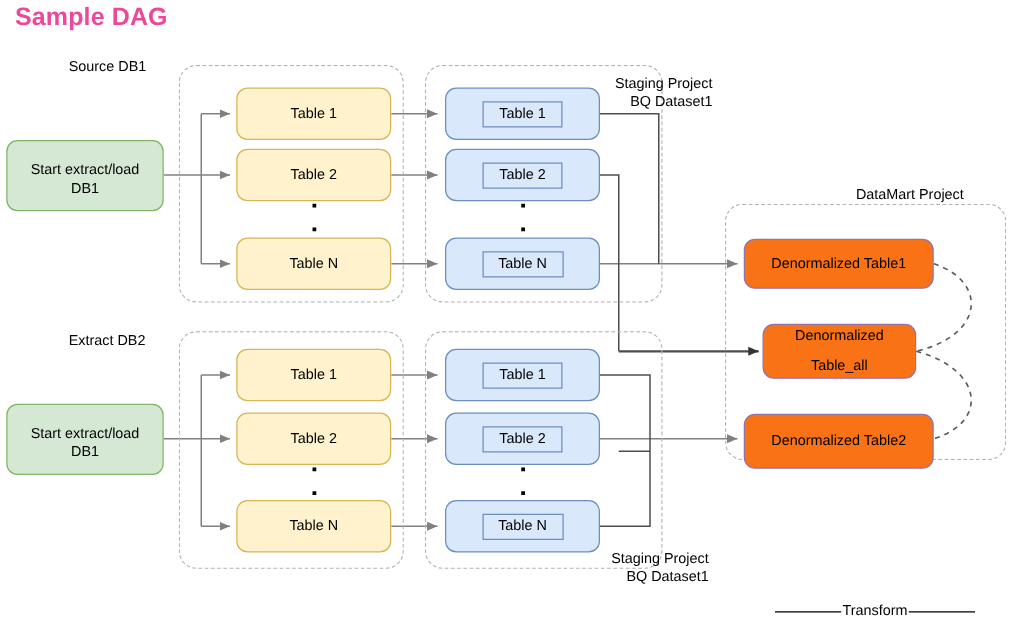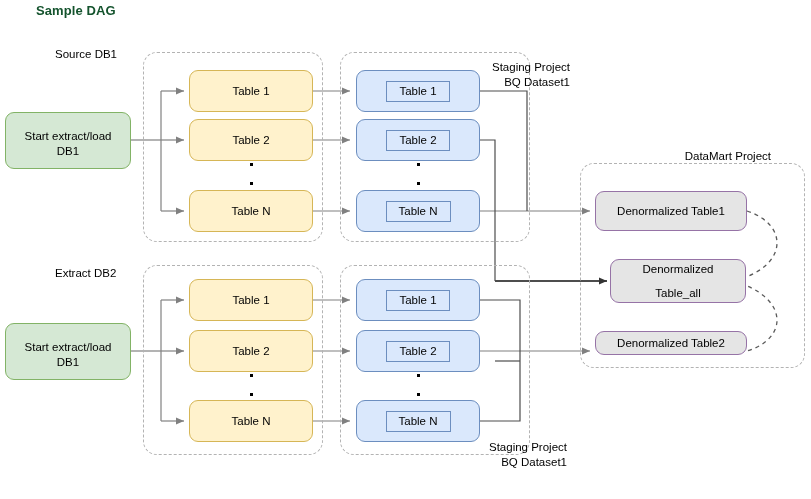--- a/index.html
+++ b/index.html
@@ -30,25 +30,25 @@
     position: absolute;
     left: 0;
     top: 0;
     width: 811px;
     height: 499px;
   }
 
   
   #page-title {
     position: absolute;
-    left: 36px;
+    left: 12px;
     top: 3px;
-    font-size: 13px;
+    font-size: 20px;
     font-weight: bold;
-    color: #14532d;
+    color: #ec4899;
     letter-spacing: 0.1px;
   }
 
   
   .group-box {
     position: absolute;
     border: 1px dashed #b3b3b3;
     border-radius: 14px;
     box-sizing: border-box;
     background: transparent;
@@ -86,21 +86,21 @@
   }
   .node.yellow {
     background: #fff2cc;
     border: 1px solid #d6b656;
   }
   .node.blue {
     background: #dae8fc;
     border: 1px solid #6c8ebf;
   }
   .node.purple {
-    background: #e5e5e5;
+    background: #f97316;
     border: 1px solid #9673a6;
   }
   .inner-label {
     border: 1px solid #6c8ebf;
     background: transparent;
     padding: 2px 12px;
     font-size: 11.5px;
     line-height: 15px;
     color: #000000;
     box-sizing: border-box;
@@ -294,26 +294,31 @@
     </div>
     <div class="dots" style="left:416px; top:374px;">
         <i></i>
         <i></i>
       </div>
 
     <div class="node purple" style="left:595px; top:191px; width:152px; height:40px;">
       <span>Denormalized Table1</span>
     </div>
 
-    <div class="node purple two-line" style="left:610px; top:259px; width:136px; height:44px;">
+    <div class="node purple two-line" style="left:610px; top:259px; width:123px; height:44px;">
       <span>Denormalized</span>
       <span>Table_all</span>
     </div>
 
-    <div class="node purple" style="left:595px; top:331px; width:152px; height:24px;">
+    <div class="node purple" style="left:595px; top:331px; width:152px; height:44px;">
       <span>Denormalized Table2</span>
     </div>
 
 
 
+    <div class="phase" style="left:620px; top:481px; width:160px;">
+      <span class="rule"></span>
+      <span class="phase-text">Transform</span>
+      <span class="rule"></span>
+    </div>
 
   </div>
 </div>
 
 </body></html>

